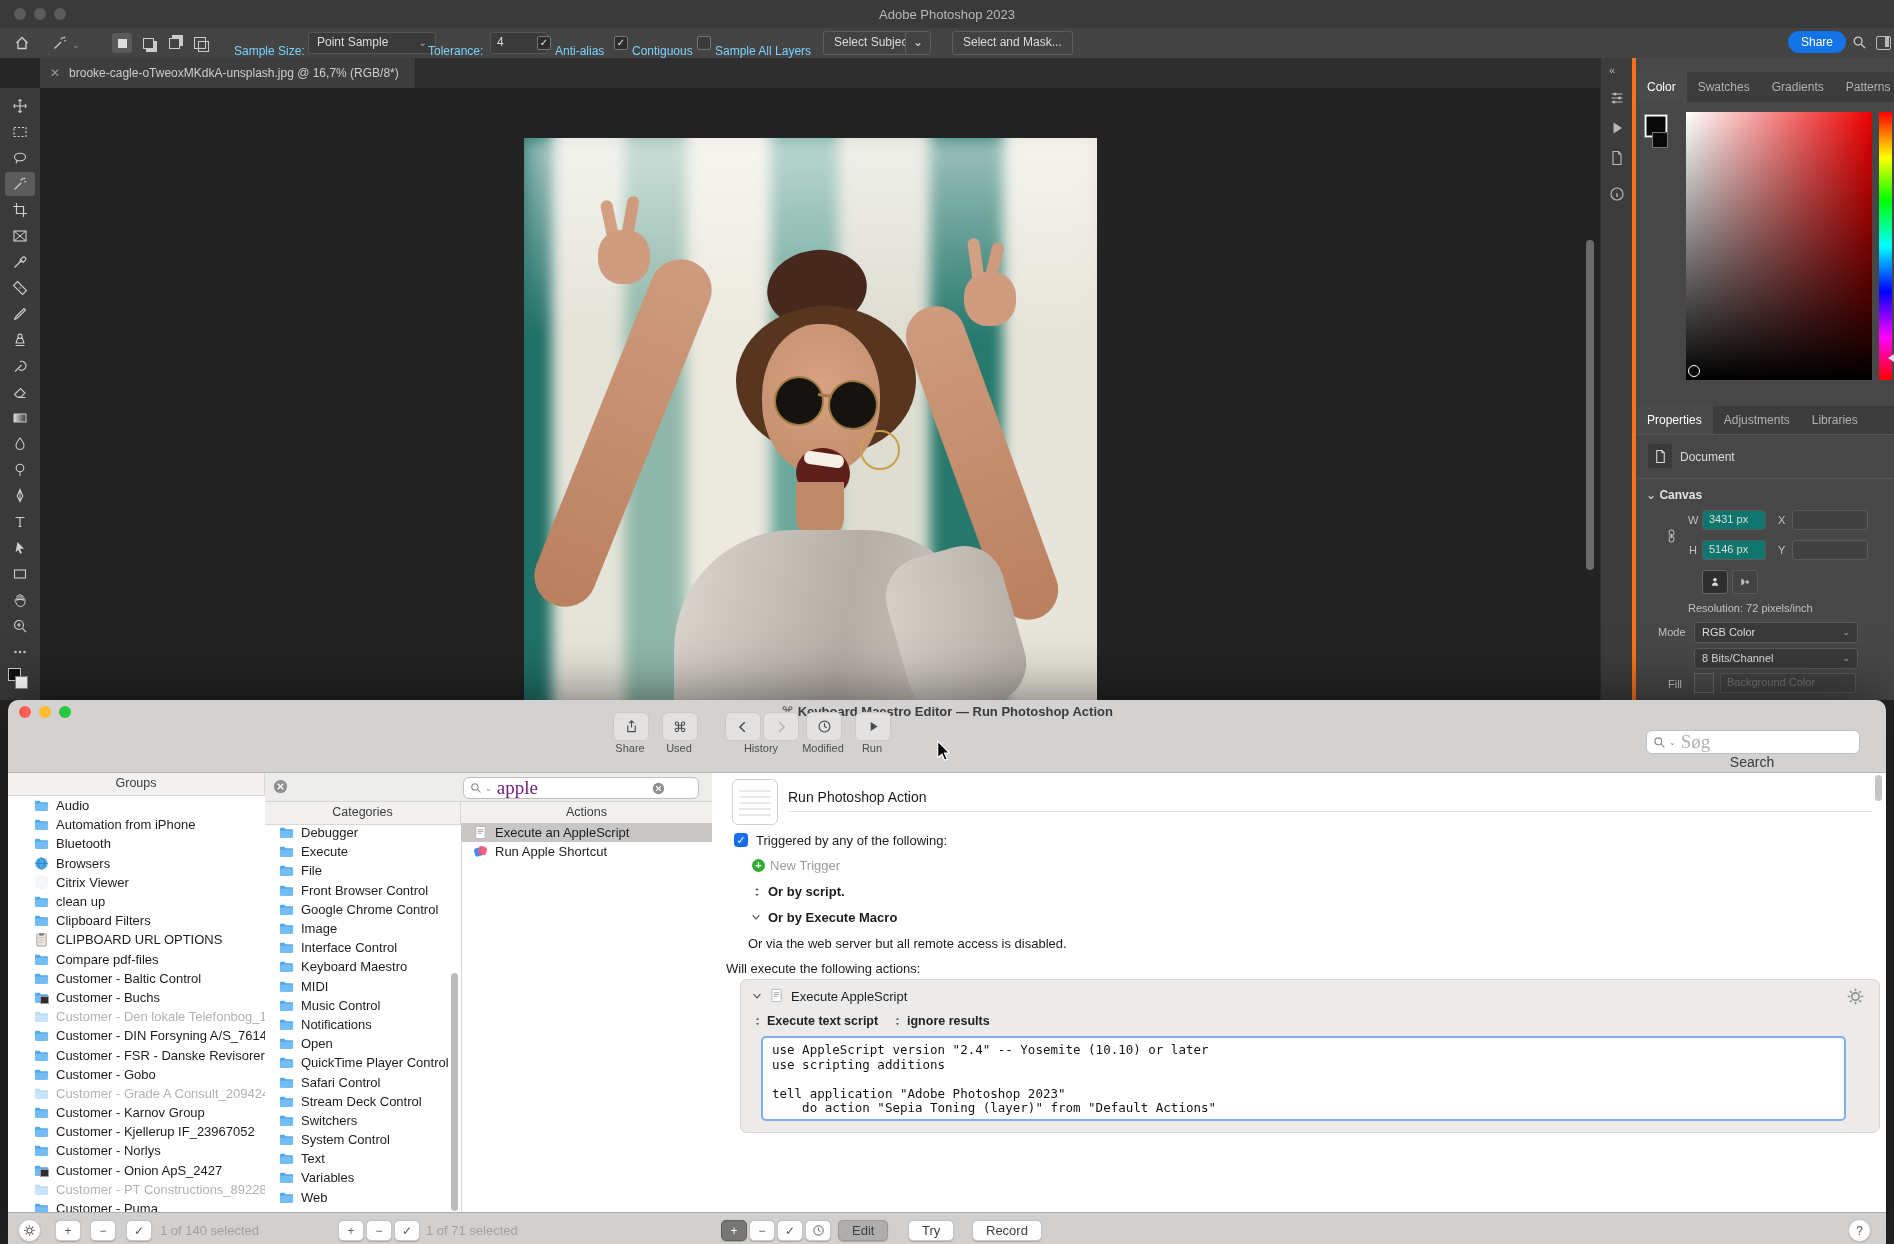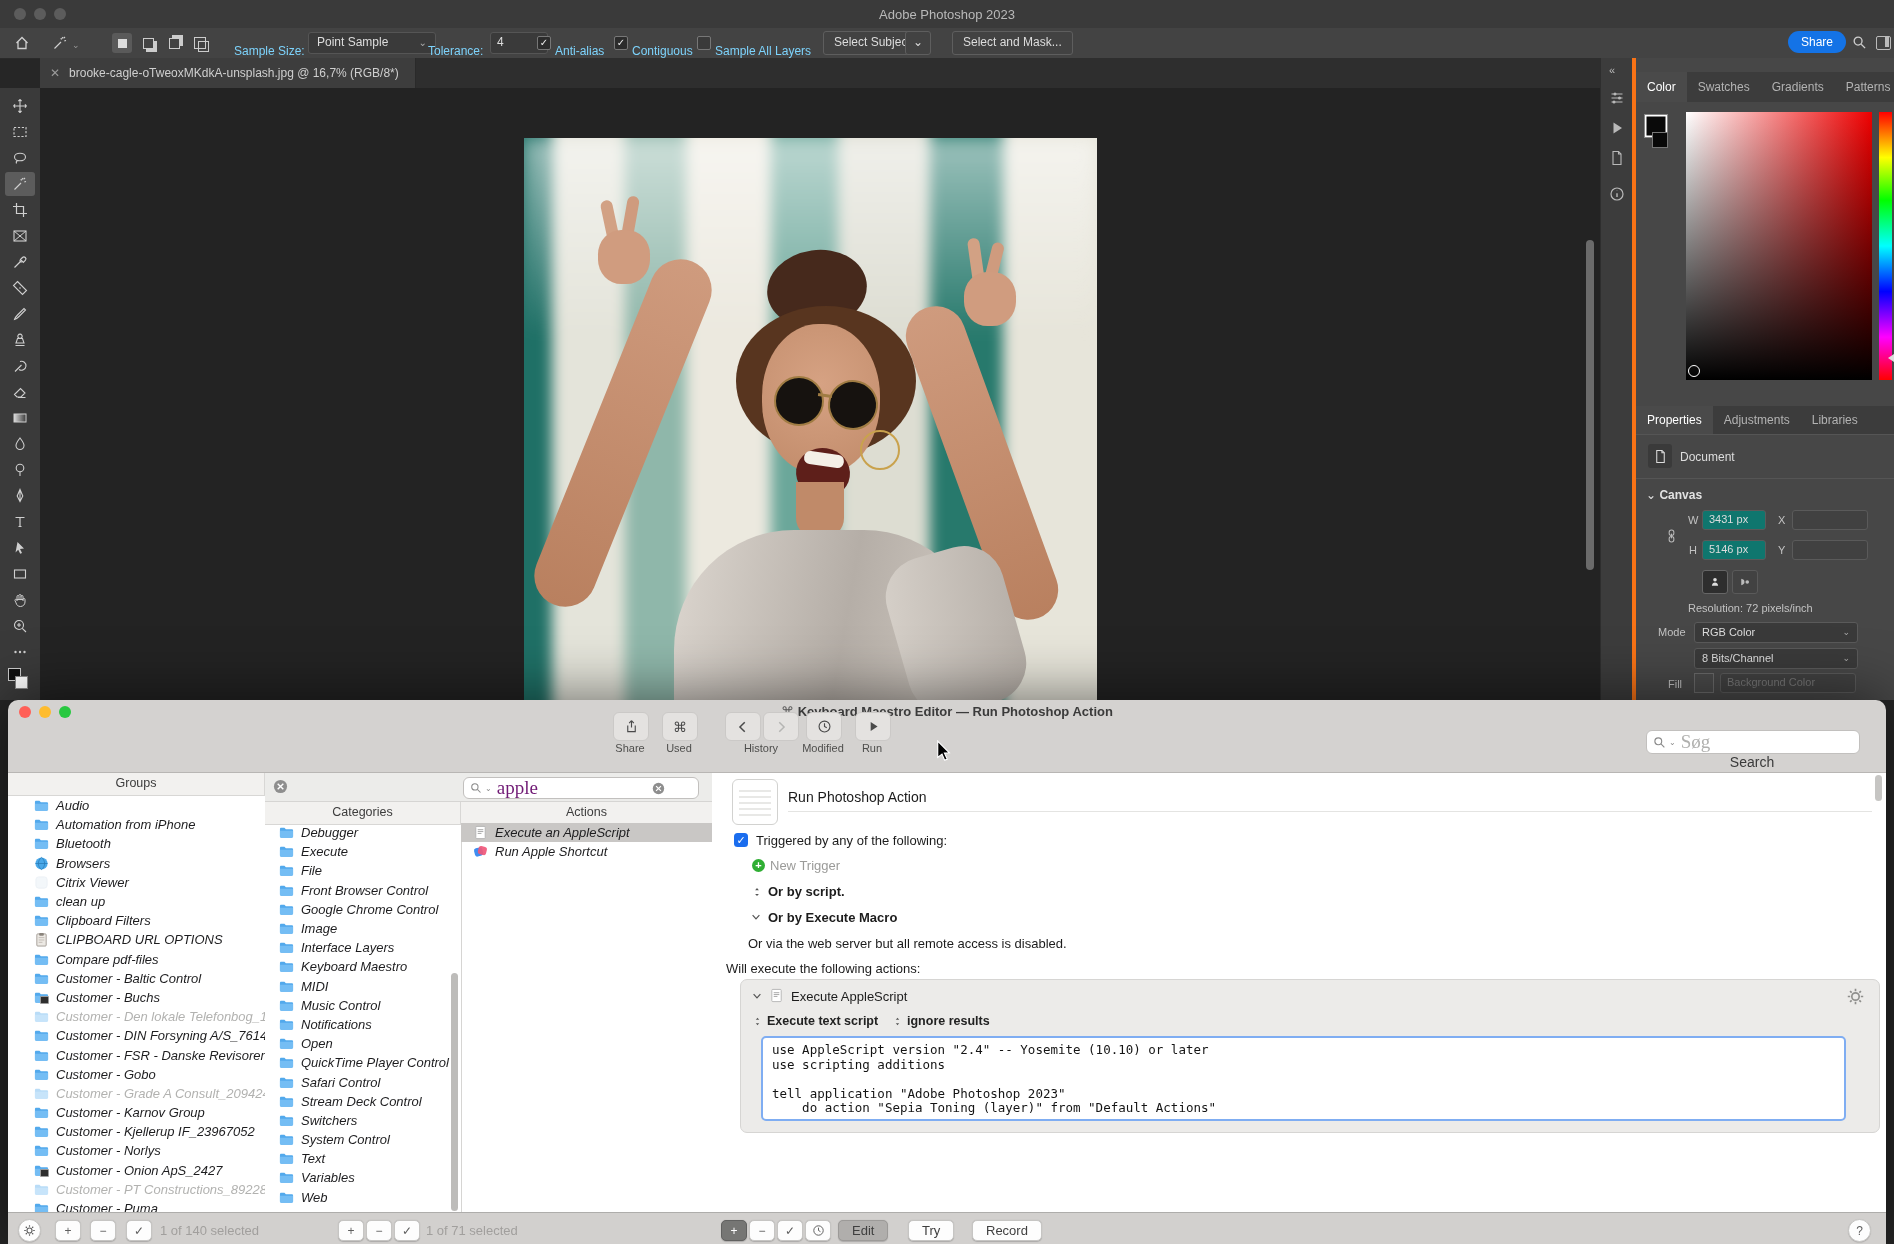--- a/index.html
+++ b/index.html
@@ -49,21 +49,21 @@
   .km-titlebar{left:0;top:0;width:100%;height:22px;}
   .tl.red{background:#ff5f57}.tl.yel{background:#febc2e}.tl.grn{background:#28c840}
   .km-title{width:100%;top:4px;text-align:center;font-size:13px;font-weight:bold;color:#3b3b3b;}
   .tbtn{top:12px;width:34px;height:27px;background:#e4e2e0;border:1px solid #cbc9c7;border-radius:6px;display:flex;align-items:center;justify-content:center;color:#4a4a4a;}
   .tlab{top:42px;font-size:11px;color:#4e4e4c;text-align:center;}
   .km-search{top:30px;height:22px;background:#fff;border:1px solid #c2c0be;border-radius:6px;display:flex;align-items:center;padding:0 6px;gap:3px;}
   .km-search input{border:0;outline:0;font-size:19px;width:150px;color:#701a75;background:transparent;font-family:Liberation Serif, serif;}
   .km-search input::placeholder{color:#b0b0ae;}
   .km-body{left:0;top:72px;width:1878px;height:440px;background:#fff;border-top:1px solid #b8b6b4;}
   .colhead{background:#f2f1ef;border-bottom:1px solid #d8d7d5;border-right:1px solid #d8d7d5;font-size:12.5px;color:#3c3c3c;text-align:center;line-height:21px;height:22px;}
-  .grow{height:19.2px;display:flex;align-items:center;gap:7px;padding-left:26px;font-size:13px;color:#1d1d1f;white-space:nowrap;overflow:hidden;font-style:italic;}
+  .grow{height:19.2px;display:flex;align-items:center;gap:7px;padding-left:26px;font-size:13px;color:#1d1d1f;white-space:nowrap;overflow:hidden;}
   .grow svg{flex:0 0 auto;}
   .grow.dim{color:#b2b2b0;}
   .fwrap{position:relative;width:15px;height:15px;}
   .fwrap.badge::after{content:"";position:absolute;right:0px;bottom:1px;width:7px;height:6px;background:#2e2e2e;border:1px solid #9a9a9a;border-radius:1px;}
   .fwrap.pale{opacity:.4;}
   .selrow{background:#c9c7c5;}
   .codebox{background:#fff;border:2.5px solid #7fadf2;border-radius:5px;}
   .codeline{white-space:pre;font-family:"DejaVu Sans Mono",monospace;font-size:12.5px;line-height:14.6px;min-height:14.6px;color:#141414;}
   .kmb-label{font-size:13px;color:#1c1c1c;}
   .bluecb{width:14px;height:14px;border-radius:3.5px;background:#1a6dee;color:#fff;font-size:11px;line-height:14px;text-align:center;}
@@ -845,21 +845,21 @@
                 </svg>
               </span>
               <span>Image</span>
             </div>
           <div class="grow" style="padding-left:14px">
               <span class="fwrap">
                 <svg class="ic" width="15" height="15">
                   <use href="#sy-folder"></use>
                 </svg>
               </span>
-              <span>Interface Layers</span>
+              <span>Interface Control</span>
             </div>
           <div class="grow" style="padding-left:14px">
               <span class="fwrap">
                 <svg class="ic" width="15" height="15">
                   <use href="#sy-folder"></use>
                 </svg>
               </span>
               <span>Keyboard Maestro</span>
             </div>
           <div class="grow" style="padding-left:14px">

